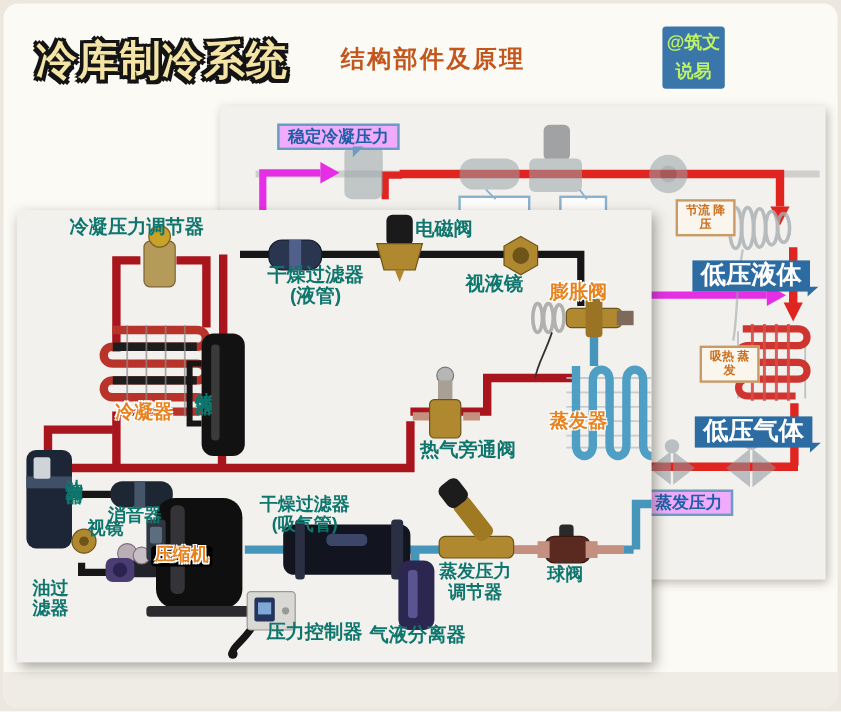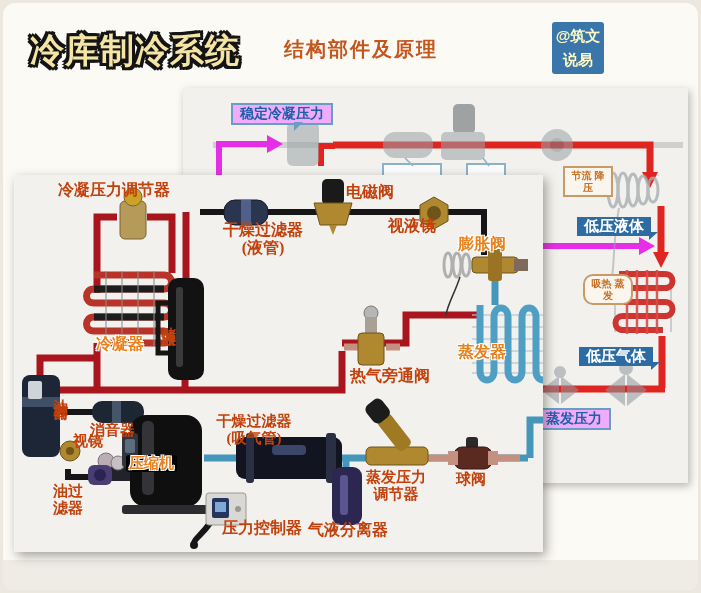--- a/index.html
+++ b/index.html
@@ -9,37 +9,37 @@
   .bottom-strip{position:absolute;left:3px;right:3px;bottom:3px;height:30px;background:#efece6;border-radius:0 0 12px 12px;}
 
   
   .header{position:absolute;left:0;top:14px;width:701px;height:78px;}
   .title-main{position:absolute;left:30px;top:14px;font-size:34px;font-weight:bold;letter-spacing:1px;
       color:#f4e4a6;
       text-shadow:-3px -3px 0 #141414,3px -3px 0 #141414,-3px 3px 0 #141414,3px 3px 0 #141414,
                   -3px 0 0 #141414,3px 0 0 #141414,0 -3px 0 #141414,0 3px 0 #141414;}
   .title-sub{position:absolute;left:284px;top:22px;font-size:20px;font-weight:bold;color:#c2561c;letter-spacing:2px;}
   .badge{position:absolute;left:552px;top:8px;width:52px;height:50px;background:#3b76ab;border-radius:3px;
-      color:#fef9c3;font-size:15px;font-weight:bold;text-align:center;line-height:24px;padding-top:2px;}
+      color:#bef264;font-size:15px;font-weight:bold;text-align:center;line-height:24px;padding-top:2px;}
 
   
   .panel{position:absolute;background:#f2f1ed;box-shadow:2px 3px 8px rgba(60,55,45,.35);}
   .panel-back{left:183px;top:88px;width:505px;height:395px;}
   .panel-front{left:14px;top:175px;width:529px;height:377px;box-shadow:3px 4px 10px rgba(60,55,45,.45);}
   .panel svg{position:absolute;left:0;top:0;}
 
   
   .lbl{position:absolute;font-weight:bold;white-space:nowrap;line-height:1.12;}
-  .lbl-blue{color:#c2410c;font-family:Liberation Serif, serif;}
+  .lbl-blue{color:#0f766e;}
   .lbl-orange{color:#e8821e;
       text-shadow:-1px -1px 0 #fff,1px -1px 0 #fff,-1px 1px 0 #fff,1px 1px 0 #fff;}
   .fs16{font-size:16px;} .fs15{font-size:15px;}
   .vert{writing-mode:vertical-rl;text-orientation:upright;letter-spacing:2px;}
   .ctr{text-align:center;white-space:normal;}
-  .tag-blue{background:#2d6ca3;color:#fff;padding:1px 7px;font-weight:bold;font-size:15px;}
+  .tag-blue{background:#2d6ca3;color:#fff;padding:1px 7px;font-weight:bold;font-size:21px;}
   .tag-blue::after{content:"";position:absolute;right:-7px;bottom:-4px;width:0;height:0;
       border-left:9px solid #2d6ca3;border-bottom:8px solid transparent;}
   .box-tan{border:2px solid #c89a66;background:#faf6ee;color:#c96f1f;font-weight:bold;
       text-align:center;padding:2px 5px;font-size:10px;line-height:1.15;white-space:normal;}
   .box-blue{border:2px solid #6b9dc2;background:#f0abfc;color:#1f5fa8;font-weight:bold;
       padding:1px 7px;font-size:14px;}
   .callout::after{content:"";position:absolute;left:62%;bottom:-8px;width:0;height:0;
       border-top:9px solid #6b9dc2;border-right:9px solid transparent;}
   .comp-label{background:#000000;border-radius:3px;padding:0 3px;}
 </style>
@@ -114,21 +114,21 @@
       <g opacity="0.85">
         <rect x="200" y="76" width="58" height="14" fill="#fff" stroke="#7aa7c7" stroke-width="2"></rect>
         <rect x="284" y="76" width="38" height="14" fill="#fff" stroke="#7aa7c7" stroke-width="2"></rect>
         <path d="M222,70 l8,8 M300,70 l6,8" stroke="#7aa7c7" stroke-width="1.5"></path>
       </g>
     </svg>
 
     <div class="lbl box-blue callout" style="left:48px;top:15px;">稳定冷凝压力</div>
     <div class="lbl box-tan" style="left:380px;top:78px;width:36px;">节流 降压</div>
     <div class="lbl tag-blue" style="left:394px;top:129px;">低压液体</div>
-    <div class="lbl box-tan" style="left:400px;top:186px;width:36px;border-radius:10px;">吸热 蒸发</div>
+    <div class="lbl box-tan" style="left:400px;top:200px;width:36px;">吸热 蒸发</div>
     <div class="lbl tag-blue" style="left:396px;top:259px;">低压气体</div>
     <div class="lbl box-blue" style="left:354px;top:320px;">蒸发压力</div>
   </div>
 
   <div class="panel panel-front">
     <svg width="529" height="377" viewBox="0 0 529 377">
 
       <g stroke="#a9151d" stroke-width="7" fill="none">
         <path d="M83,118 V42 H103"></path>
         <path d="M133,42 H158 V98"></path>
@@ -292,31 +292,31 @@
         <rect x="474" y="276" width="10" height="14" fill="#c49080"></rect>
       </g>
     </svg>
 
     <div class="lbl lbl-blue fs16" style="left:44px;top:6px;">冷凝压力调节器</div>
     <div class="lbl lbl-blue fs16" style="left:332px;top:8px;">电磁阀</div>
     <div class="lbl lbl-blue fs16 ctr" style="left:196px;top:46px;width:106px;">
       <span>干燥过滤器</span><br>
       <span>(液管)</span>
     </div>
-    <div class="lbl lbl-blue fs16" style="left:374px;top:42px;">视液镜</div>
+    <div class="lbl lbl-blue fs16" style="left:374px;top:54px;">视液镜</div>
     <div class="lbl lbl-orange fs16" style="left:444px;top:60px;">膨胀阀</div>
     <div class="lbl lbl-blue fs15 vert" style="left:146px;top:140px;">储液器</div>
     <div class="lbl lbl-orange fs16" style="left:82px;top:160px;">冷凝器</div>
     <div class="lbl lbl-orange fs16" style="left:444px;top:168px;">蒸发器</div>
     <div class="lbl lbl-blue fs16" style="left:336px;top:192px;text-align:right;">热气旁通阀</div>
     <div class="lbl lbl-blue fs15 vert" style="left:38px;top:212px;">油分离器</div>
     <div class="lbl lbl-blue fs15" style="left:76px;top:247px;">消音器</div>
     <div class="lbl lbl-blue fs15" style="left:27px;top:258px;margin-left:32px;">视镜</div>
     <div class="lbl lbl-orange fs15 comp-label" style="left:112px;top:280px;">压缩机</div>
-    <div class="lbl lbl-blue fs15 ctr" style="left:32px;top:308px;width:44px;text-align:center;">
+    <div class="lbl lbl-blue fs15 ctr" style="left:6px;top:308px;width:44px;text-align:center;">
       <span>油过</span><br>
       <span>滤器</span>
     </div>
     <div class="lbl lbl-blue fs15 ctr" style="left:192px;top:238px;width:96px;">
       <span>干燥过滤器</span><br>
       <span>(吸气管)</span>
     </div>
     <div class="lbl lbl-blue fs16" style="left:208px;top:344px;">压力控制器</div>
     <div class="lbl lbl-blue fs16" style="left:294px;top:346px;">气液分离器</div>
     <div class="lbl lbl-blue fs15 ctr" style="left:348px;top:294px;width:68px;">

